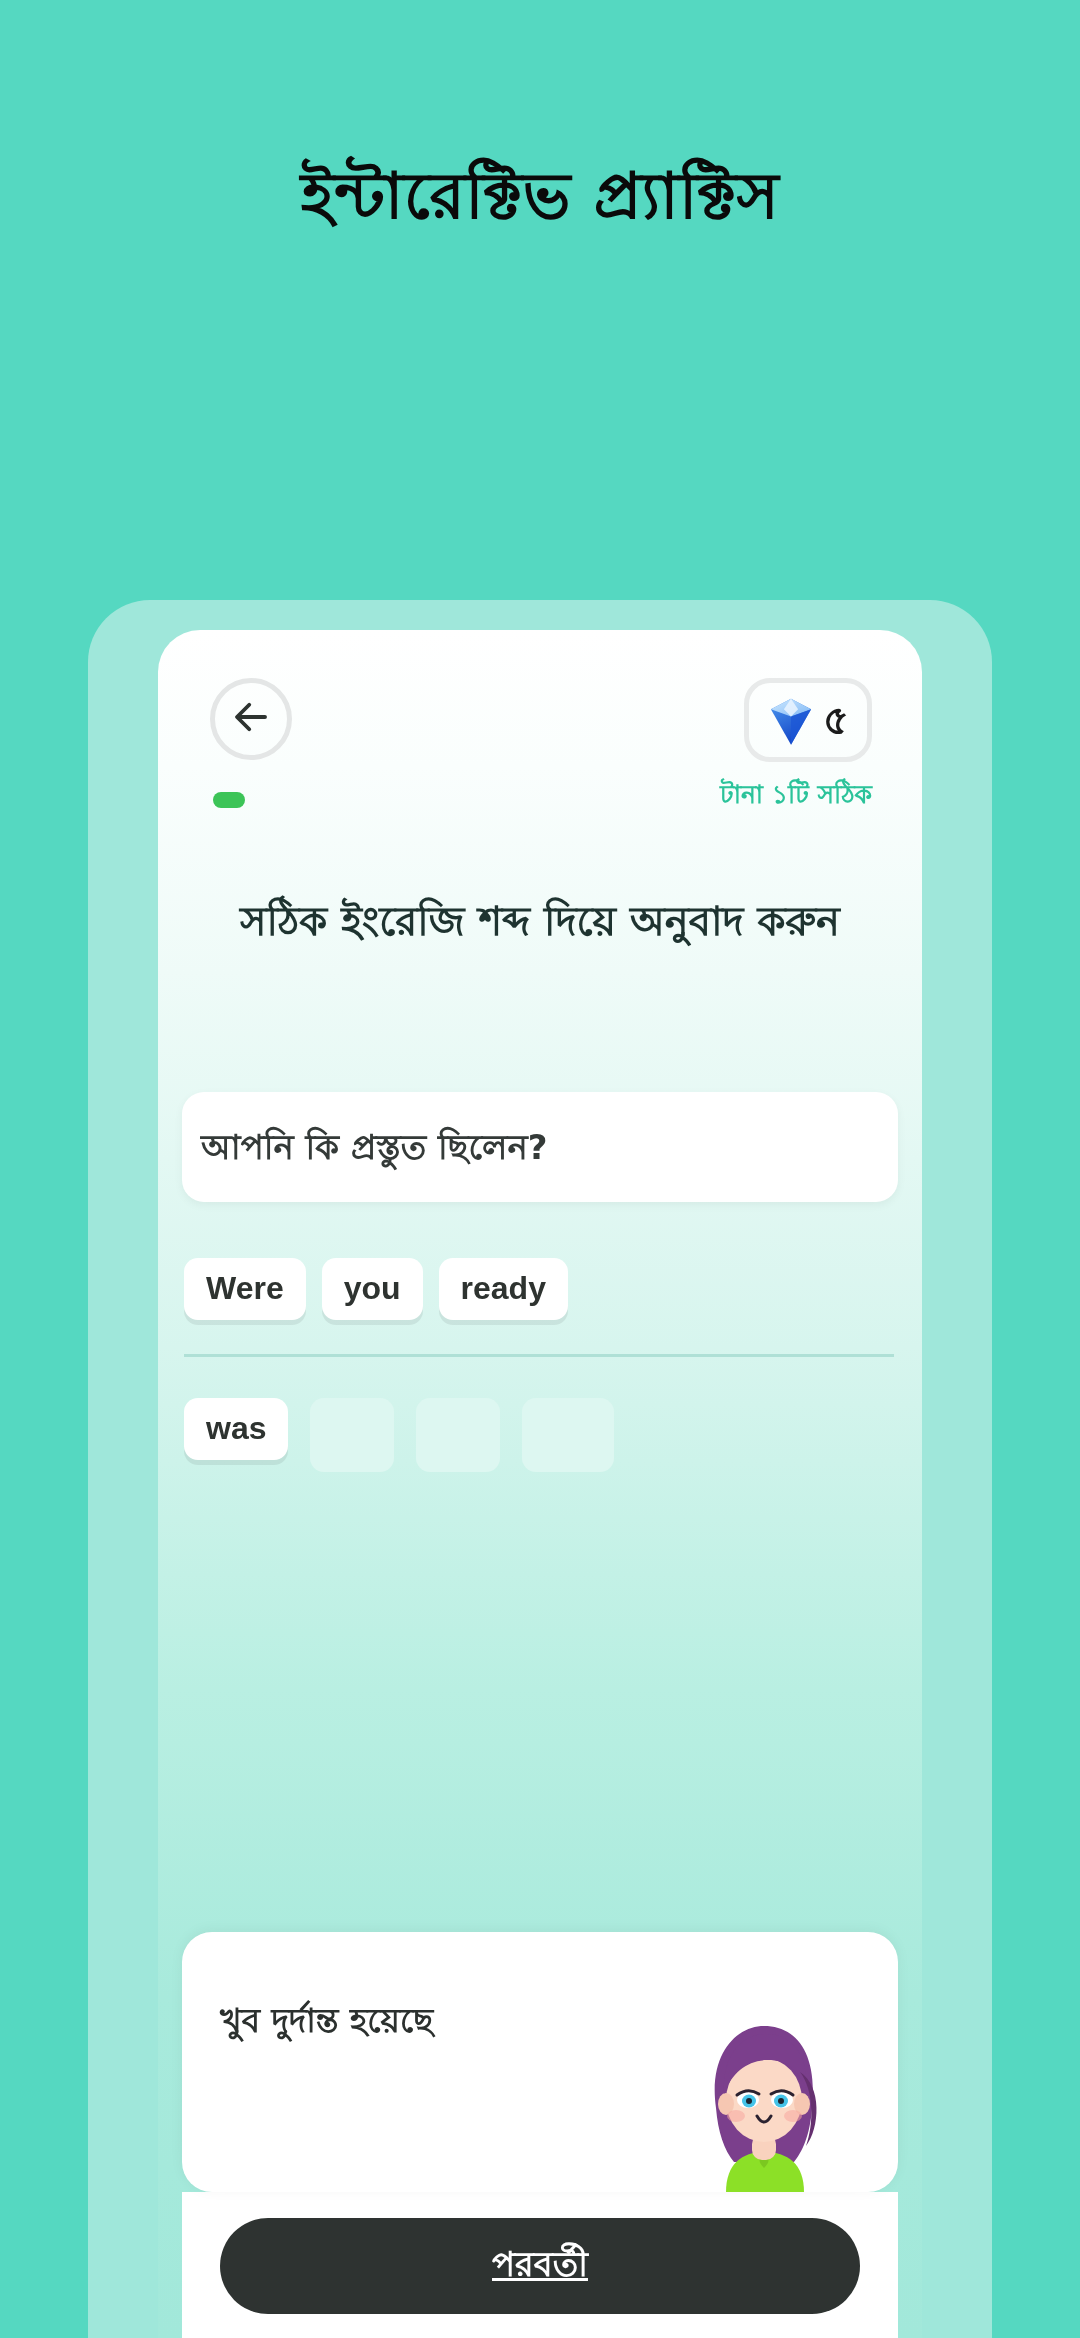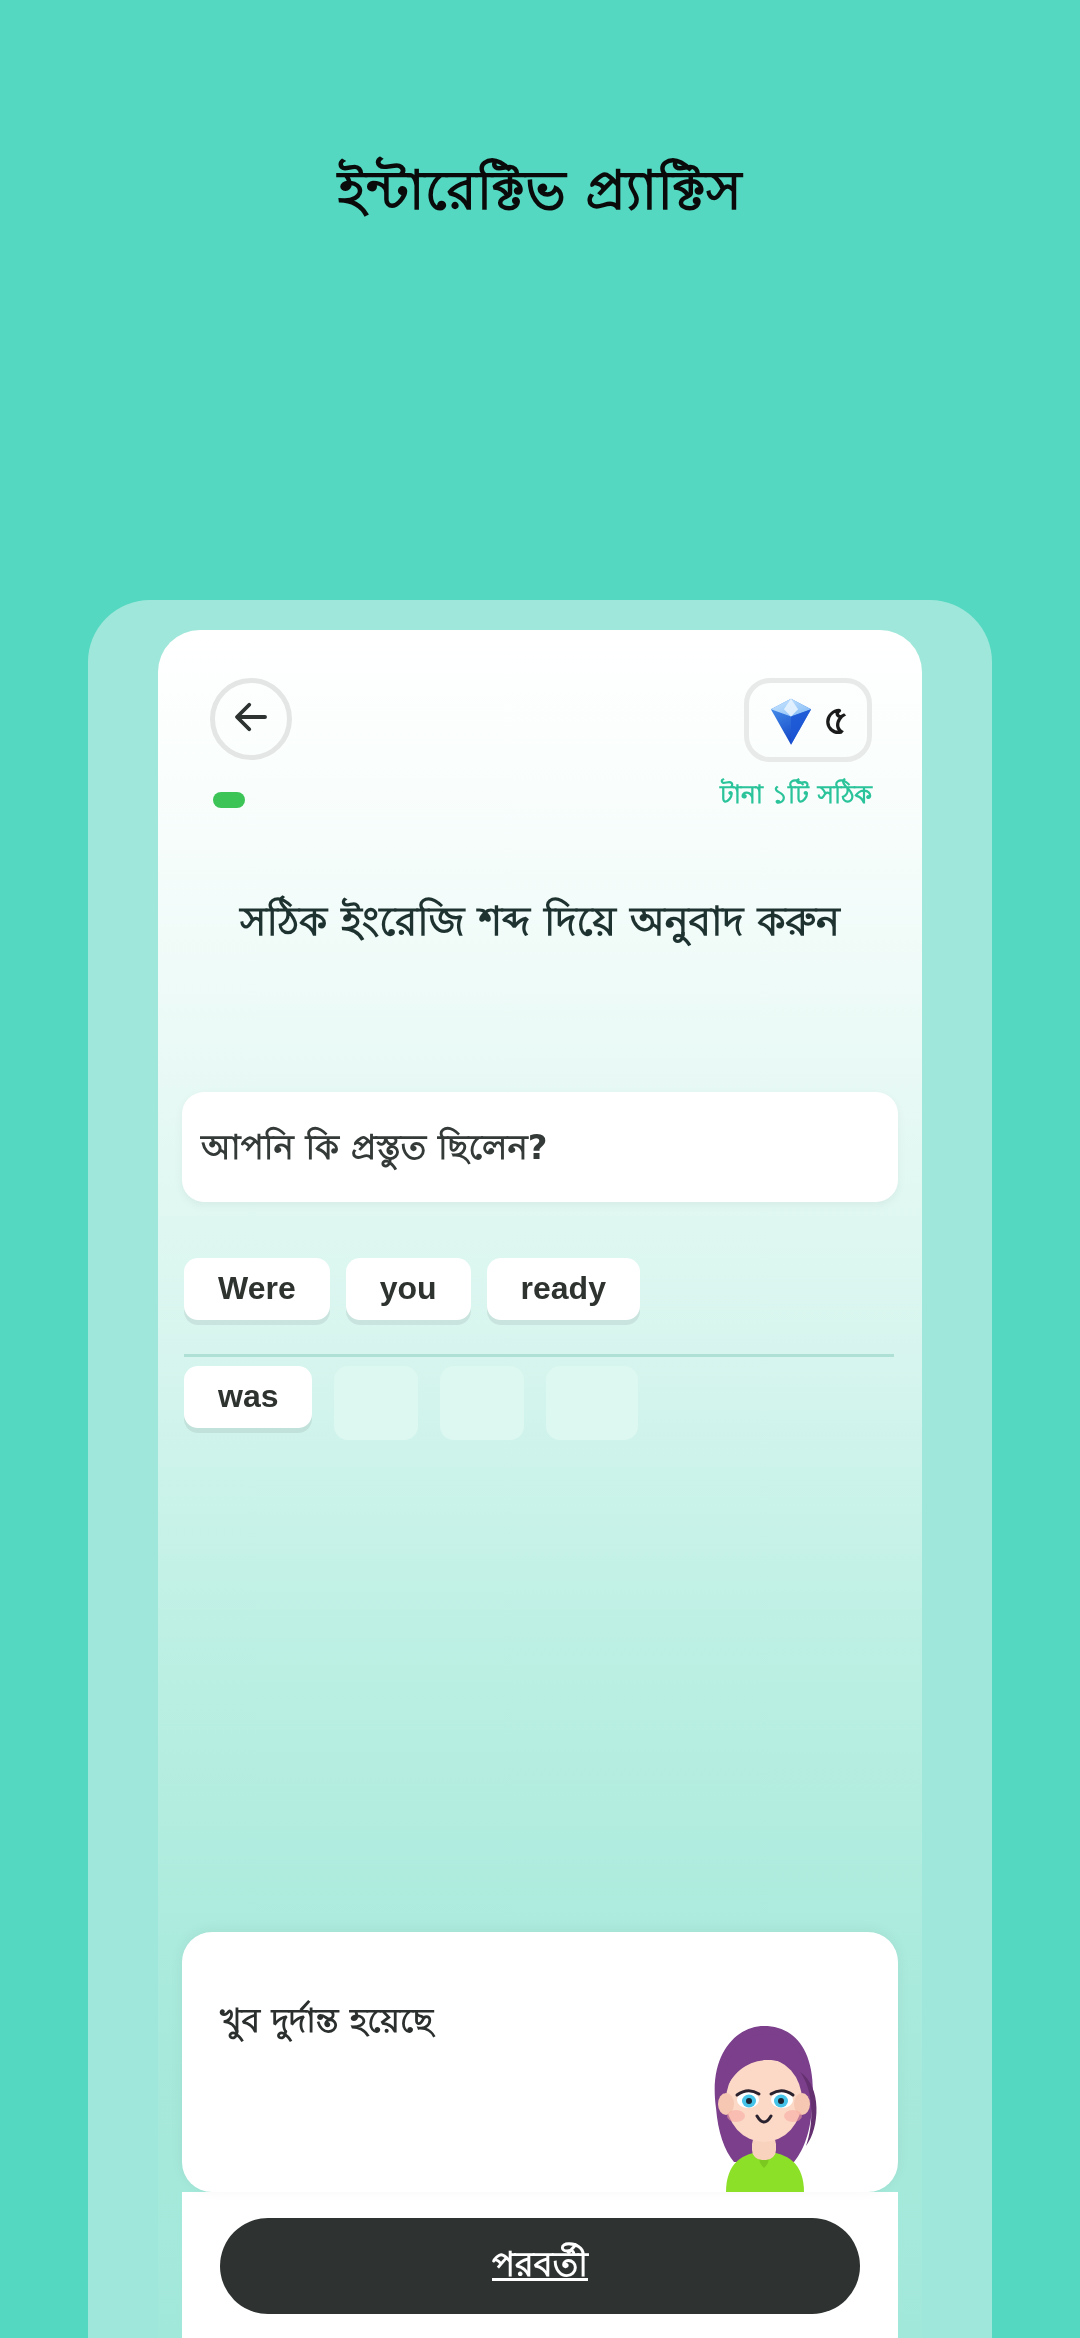--- a/index.html
+++ b/index.html
@@ -12,21 +12,21 @@
     background:#55D8C1;
     position:relative;
   }
 
   
   .promo-title{
     position:absolute;
     top:160px; left:0; width:100%;
     text-align:center;
     font-family:"DejaVu Sans","Liberation Sans",sans-serif;
-    font-size:54px;
+    font-size:64px;
     font-weight:700;
     color:#0a0a0a;
     letter-spacing:.5px;
     line-height:1.15;
   }
 
   
   .phone-frame{
     position:absolute;
     left:88px; top:600px;
@@ -131,29 +131,29 @@
     display:flex; gap:16px; align-items:flex-start;
     min-height:82px;
   }
   .divider{
     position:absolute; top:724px; left:26px;
     width:710px; height:3px;
     background:#A8DCD1;
     opacity:.85;
   }
   .bank-row{
-    position:absolute; top:736px; left:26px;
+    position:absolute; top:768px; left:26px;
     width:712px;
     display:flex; gap:22px; align-items:flex-start;
   }
 
   .chip{
     background:#FFFFFF;
     border-radius:14px;
-    padding:14px 34px;
+    padding:14px 22px;
     font-family:"Liberation Sans",sans-serif;
     font-size:32px; font-weight:700;
     color:#2e3330;
     box-shadow:0 5px 0 rgba(0,0,0,.07);
     line-height:1.05;
     white-space:nowrap;
   }
   .slot{
     width:84px; height:74px;
     border-radius:14px;

